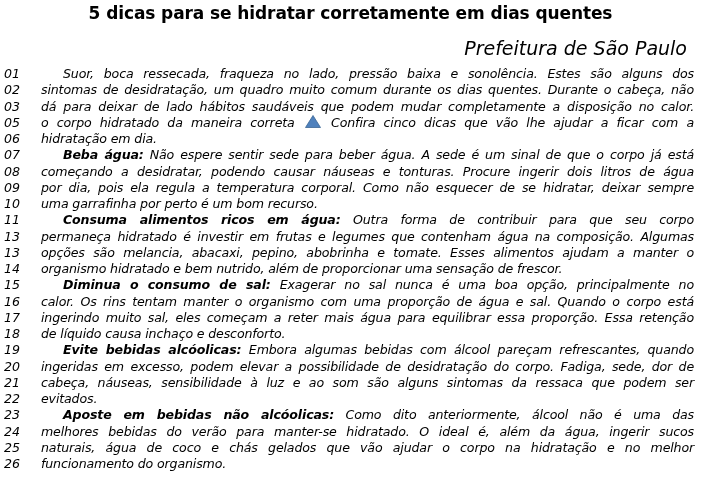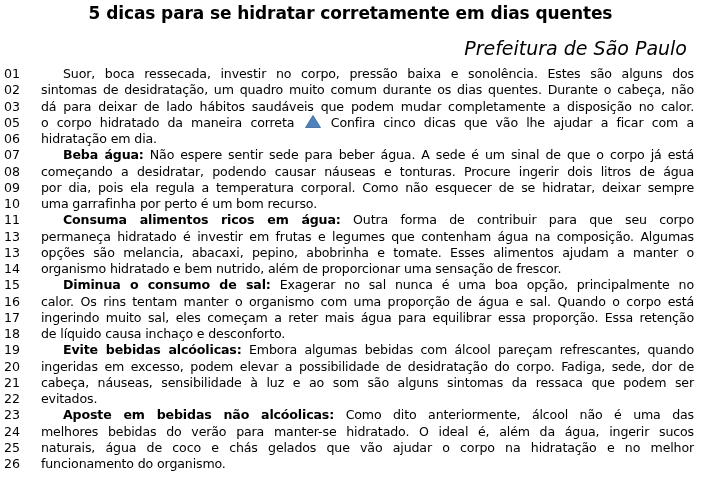--- a/index.html
+++ b/index.html
@@ -7,21 +7,21 @@
       width: 701px; height: 491px; overflow: hidden; position: relative;
       font-family: "DejaVu Sans", sans-serif; color: #000;
     }
     .title {
       position: absolute; top: 3px; left: 0; width: 701px; text-align: center;
       font-weight: bold; font-size: 17px; letter-spacing: -0.1px;
     }
     .source {
       position: absolute; top: 37px; right: 14px; font-style: italic; font-size: 19px;
     }
-    .lines { position: absolute; top: 66px; left: 0; width: 701px; }
+    .lines { position: absolute; top: 66px; left: 0; width: 701px; font-style: italic; }
     .line {
       position: relative; height: 16.25px; line-height: 16.25px; font-size: 12.6px; white-space: nowrap;
     }
     .ln { position: absolute; left: 4px; top: 0; width: 30px; }
     .txt {
       position: absolute; left: 41px; top: 0; width: 653px;
       text-align: justify; text-align-last: justify; letter-spacing: -0.15px;
     }
     .txt.last { text-align-last: left; }
     .txt.indent { text-indent: 22px; }
@@ -30,21 +30,21 @@
   </style>
 </head>
 <body>
 
 <div class="title">5 dicas para se hidratar corretamente em dias quentes</div>
 <div class="source">Prefeitura de São Paulo</div>
 
 <div class="lines">
   <div class="line">
       <span class="ln">01</span>
-      <span class="txt indent">Suor, boca ressecada, investir no corpo, pressão baixa e sonolência. Estes são alguns dos</span>
+      <span class="txt indent">Suor, boca ressecada, fraqueza no lado, pressão baixa e sonolência. Estes são alguns dos</span>
     </div>
   <div class="line">
       <span class="ln">02</span>
       <span class="txt">sintomas de desidratação, um quadro muito comum durante os dias quentes. Durante o cabeça, não</span>
     </div>
   <div class="line">
       <span class="ln">03</span>
       <span class="txt">dá para deixar de lado hábitos saudáveis que podem mudar completamente a disposição no calor.</span>
     </div>
   <div class="line">

